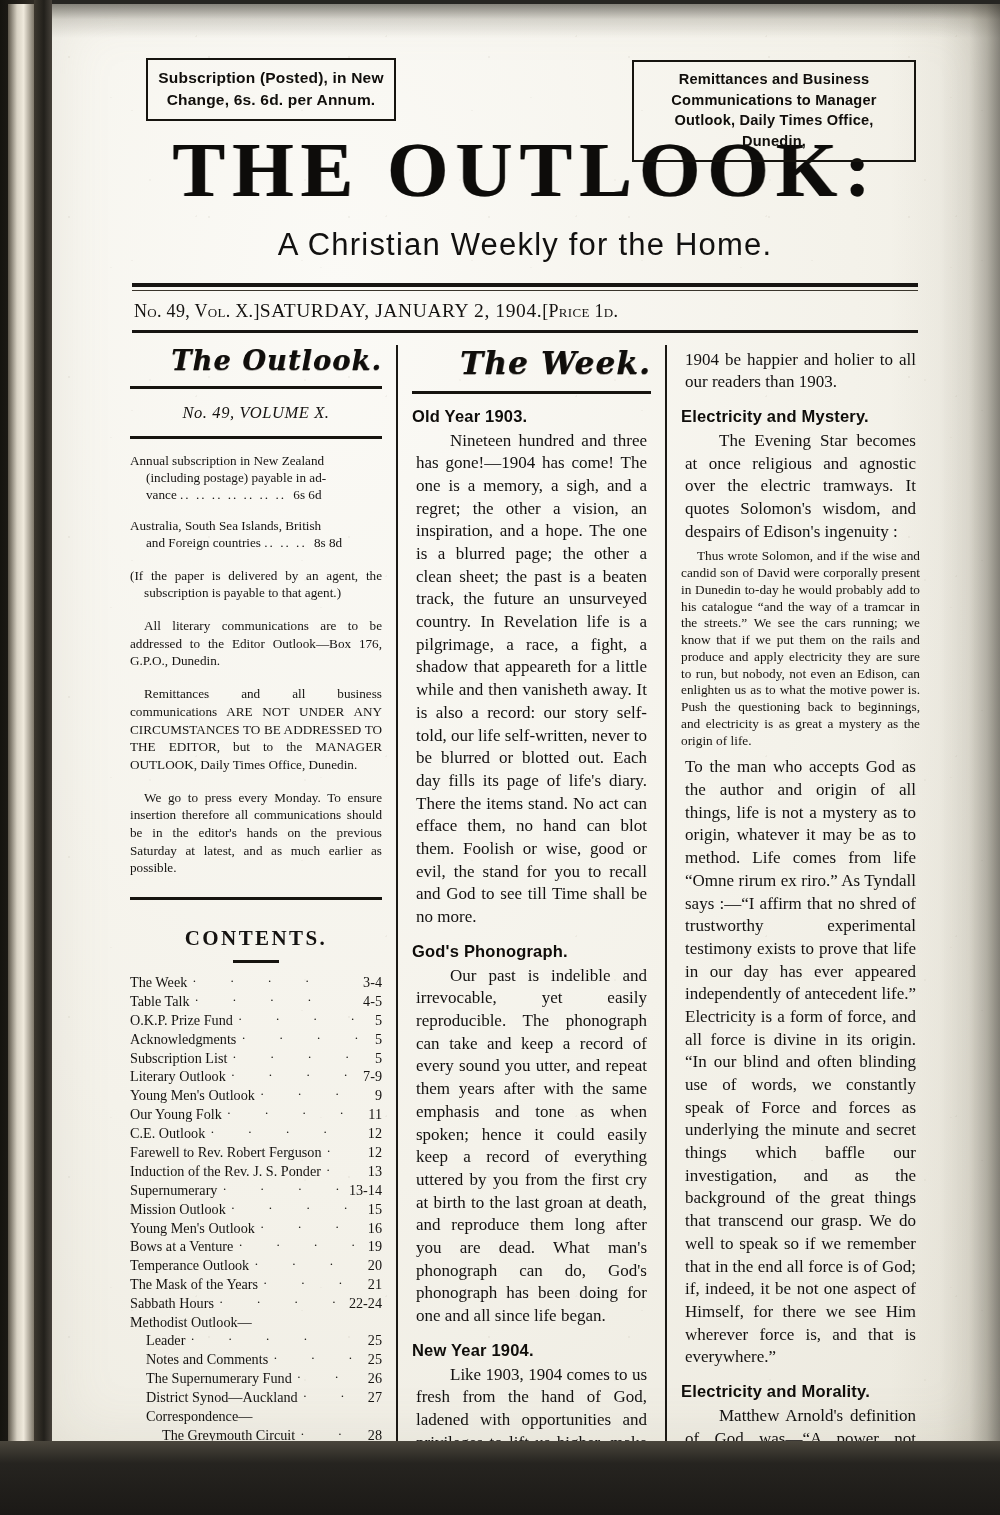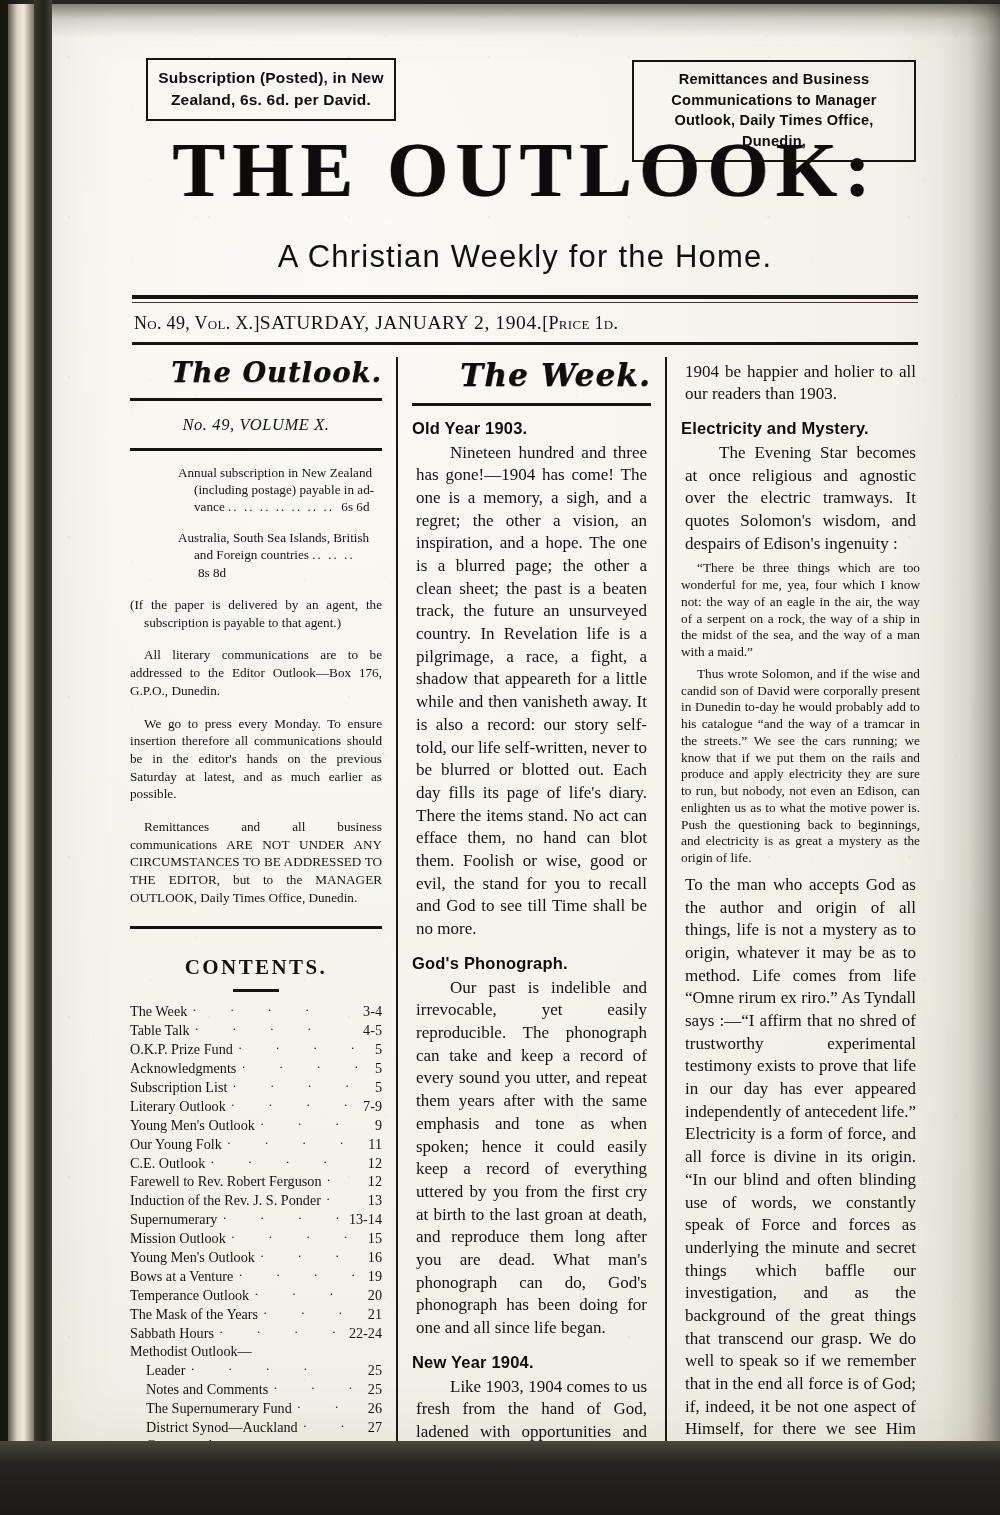--- a/index.html
+++ b/index.html
@@ -130,21 +130,21 @@
     font-size: 79px;
     letter-spacing: 7px;
     line-height: 1.02;
     color: #0d0c0a;
     text-shadow: 0.6px 0 0 rgba(20,18,14,.5), -0.6px 0 0 rgba(20,18,14,.35);
   }
   .mast-sub {
     font-family: "Liberation Sans", sans-serif;
     font-size: 31px;
     letter-spacing: 1.2px;
-    margin-top: 28px;
+    margin-top: 16px;
     color: #121110;
   }
   .rule-thick {
     margin: 20px 2px 0 2px;
     border: 0;
     border-top: 4px solid #171512;
     border-bottom: 1.5px solid #3a352c;
     height: 3px;
   }
   .issueline {
@@ -209,21 +209,20 @@
     letter-spacing: .6px;
     margin: 14px 0 13px 0;
     font-style: italic;
   }
 
   .sub-block {
     font-family: "Liberation Serif", serif;
     font-size: 13.2px;
     line-height: 1.32;
     margin-top: 13px;
-    margin-left: 48px;
   }
   .sub-row {
     display: flex;
     justify-content: space-between;
     align-items: flex-end;
     gap: 6px;
   }
   .sub-row .amt { white-space: nowrap; padding-left: 4px; }
   .ind { display: block; padding-left: 16px; }
   .dots { letter-spacing: 2px; }
@@ -312,21 +311,21 @@
   <div class="gutter-dark2"></div>
 
   <div class="page">
     <div class="speckle"></div>
     <div class="top-shadow"></div>
     <div class="fore-edge"></div>
 
     <div class="content">
 
       <div class="notices">
-        <div class="notice-box notice-left">Subscription (Posted), in New Zealand, 6s. 6d. per David.</div>
+        <div class="notice-box notice-left">Subscription (Posted), in New Change, 6s. 6d. per Annum.</div>
         <div class="notice-box notice-right">Remittances and Business Communications to Manager Outlook, Daily Times Office, Dunedin,</div>
       </div>
 
       <div class="masthead">
         <div class="mast-title">THE OUTLOOK:</div>
         <div class="mast-sub">A Christian Weekly for the Home.</div>
       </div>
       <hr class="rule-thick">
 
       <div class="issueline">
@@ -360,22 +359,22 @@
             <div class="sub-row ind">
               <span>and Foreign countries</span>
               <span class="lead dots">.. .. ..</span>
               <span class="amt">8s 8d</span>
             </div>
           </div>
 
           <div class="note neg">(If the paper is delivered by an agent, the subscription is payable to that agent.)</div>
 
           <div class="note hang">All literary communications are to be addressed to the Editor Outlook—Box 176, G.P.O., Dunedin.</div>
+          <div class="note hang">Remittances and all business communications ARE NOT UNDER ANY CIRCUMSTANCES TO BE ADDRESSED TO THE EDITOR, but to the MANAGER OUTLOOK, Daily Times Office, Dunedin.</div>
           <div class="note hang">We go to press every Monday. To ensure insertion therefore all communications should be in the editor's hands on the previous Saturday at latest, and as much earlier as possible.</div>
-          <div class="note hang">Remittances and all business communications ARE NOT UNDER ANY CIRCUMSTANCES TO BE ADDRESSED TO THE EDITOR, but to the MANAGER OUTLOOK, Daily Times Office, Dunedin.</div>
 
           <hr class="hr-med" style="margin-top:20px">
 
           <div class="contents-title">CONTENTS.</div>
           <hr class="hr-short">
 
           <div class="toc" id="toc">
               <div class="toc-row">
                 <span class="lbl">The Week</span>
                 <span class="lead">· · · ·</span>
@@ -522,21 +521,20 @@
           <div class="art-head">New Year 1904.</div>
           <p class="body-p">Like 1903, 1904 comes to us fresh from the hand of God, ladened with opportunities and privileges to lift us higher, make us holier, and fit us for a nobler place in His presence. But if we spend it in trifling or playing like an idle boy, not learning God's lessons nor improving His time, we doom ourselves to a fool's reward and a felon's prison. But, though our past is indelible and irrevocable, it is forgivable. If God cannot change the past, He can forgive it; if He cannot erase the scars of sin from our souls, He can heal them; if He cannot blot them out of your memory, He can blot them out of His book if you ask Him; therefore, be of good cheer, and may</p>
         </div>
 
         <div class="col col-3">
           <p class="body-p">1904 be happier and holier to all our readers than 1903.</p>
 
           <div class="art-head">Electricity and Mystery.</div>
           <p class="body-p">The Evening Star becomes at once religious and agnostic over the electric tramways. It quotes Solomon's wisdom, and despairs of Edison's ingenuity :</p>
 
-          <p class="quote-p">“There be three things which are too wonderful for me, yea, four which I know not: the way of an eagle in the air, the way of a serpent on a rock, the way of a ship in the midst of the sea, and the way of a man with a maid.”</p>
           <p class="quote-p">Thus wrote Solomon, and if the wise and candid son of David were corporally present in Dunedin to-day he would probably add to his catalogue “and the way of a tramcar in the streets.” We see the cars running; we know that if we put them on the rails and produce and apply electricity they are sure to run, but nobody, not even an Edison, can enlighten us as to what the motive power is. Push the questioning back to beginnings, and electricity is as great a mystery as the origin of life.</p>
 
           <p class="body-p cont" style="margin-top:7px">To the man who accepts God as the author and origin of all things, life is not a mystery as to origin, whatever it may be as to method. Life comes from life “Omne rirum ex riro.” As Tyndall says :—“I affirm that no shred of trustworthy experimental testimony exists to prove that life in our day has ever appeared independently of antecedent life.” Electricity is a form of force, and all force is divine in its origin. “In our blind and often blinding use of words, we constantly speak of Force and forces as underlying the minute and secret things which baffle our investigation, and as the background of the great things that transcend our grasp. We do well to speak so if we remember that in the end all force is of God; if, indeed, it be not one aspect of Himself, for there we see Him wherever force is, and that is everywhere.”</p>
 
           <div class="art-head">Electricity and Morality.</div>
           <p class="body-p">Matthew Arnold's definition of God was—“A power not ourselves that makes for righteousness.” Change one word, and it may stand for a description of electricity—a power not ourselves that makes for business, and—Sabbath-breaking. The trams are meant to bring the distant suburbs near to the city's centre on week days for business. They can also bring the suburbs near to the city on Sundays for pleasure. On</p>
         </div>
 
       </div>
     </div>

